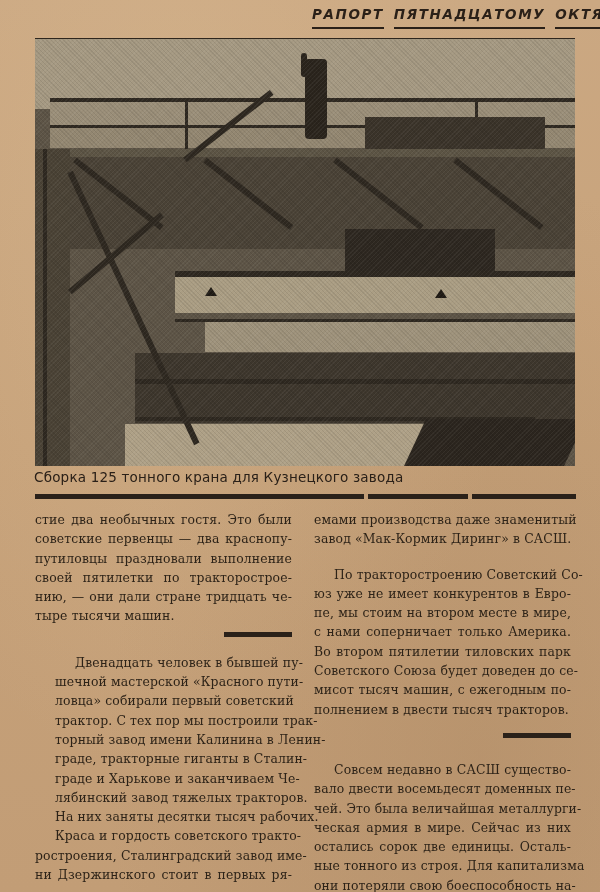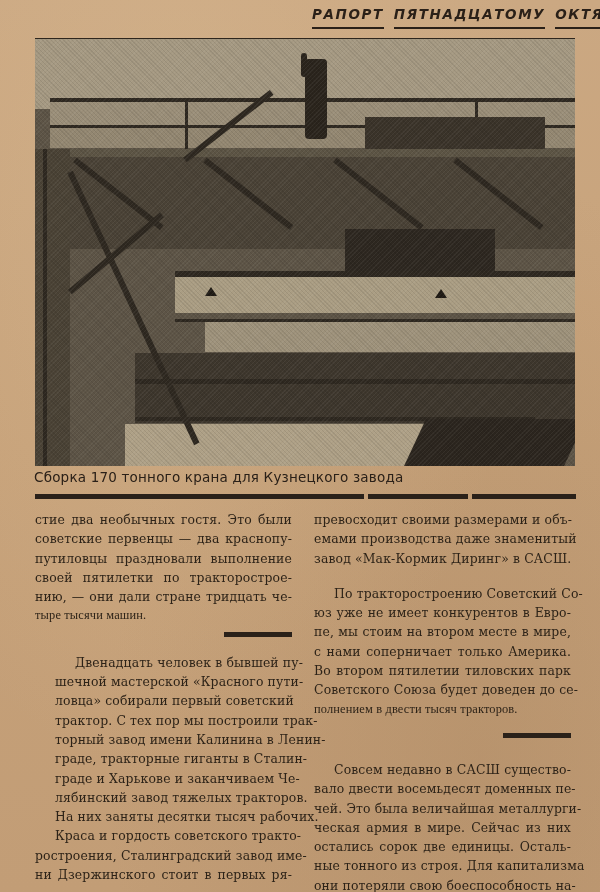--- a/index.html
+++ b/index.html
@@ -55,21 +55,21 @@
     .col {
       position: absolute; top: 510px;
       font-size: 12.4px; line-height: 19.3px;
       text-align: justify;
       color: #2d2318;
       letter-spacing: 0.15px;
     }
     .col p { margin: 0; text-indent: 0; }
     .col p.ind { text-indent: 20px; }
     .col p .line { display: block; text-align: justify; text-align-last: justify; white-space: nowrap; }
-    .col p .line.last { text-align-last: left; font-family: Liberation Serif, serif; }
+    .col p .line.last { text-align-last: left; }
     .col-left { left: 35px; width: 257px; }
     .col-right { left: 314px; width: 257px; }
     .sep { height: 5px; background: #2a2119; margin: 10px 0 12px auto; }
   </style>
 </head>
 <body>
 
 <div class="header">
   <span>РАПОРТ</span><span>ПЯТНАДЦАТОМУ</span><span>ОКТЯБРЮ</span>
 </div>
@@ -115,21 +115,21 @@
   <div class="light" style="left:90px;top:385px;width:360px;height:42px;background:#aea086;"></div>
   <div class="dark" style="left:380px;top:380px;width:160px;height:47px;background:#2b251e;transform:skewX(-25deg);"></div>
 
   <div class="dark" style="left:0px;top:110px;width:35px;height:317px;background:#4a4235;"></div>
   <div class="rail" style="left:8px;top:110px;width:4px;height:317px;"></div>
   <div class="diag" style="left:35px;top:130px;width:300px;transform:rotate(65deg);"></div>
   <div class="diag" style="left:35px;top:250px;width:120px;transform:rotate(-40deg);"></div>
   <div class="halftone"></div>
 </div>
 
-<div class="caption">Сборка 170 тонного крана для Кузнецкого завода</div>
+<div class="caption">Сборка 125 тонного крана для Кузнецкого завода</div>
 
 <div class="rule-top" style="left:35px;width:329px;"></div>
 <div class="rule-top" style="left:368px;width:100px;"></div>
 <div class="rule-top" style="left:472px;width:104px;"></div>
 
 <div class="col col-left">
   <p>
     <span class="line">стие два необычных гостя. Это были</span>
     <span class="line">советские первенцы — два краснопу-</span>
     <span class="line">путиловцы праздновали выполнение</span>
@@ -152,31 +152,31 @@
   <p>
     <span class="line" style="padding-left:20px;">Краса и гордость советского тракто-</span>
     <span class="line">ростроения, Сталинградский завод име-</span>
     <span class="line">ни Дзержинского стоит в первых ря-</span>
 
   </p>
 </div>
 
 <div class="col col-right">
   <p>
-    <span class="line">превосходит своими размерами и объ-</span>
     <span class="line">емами производства даже знаменитый</span>
     <span class="line">завод «Мак-Кормик Диринг» в САСШ.</span>
   </p>
   <p>
     <span class="line" style="padding-left:20px;margin-top:16px;">По тракторостроению Советский Со-</span>
     <span class="line">юз уже не имеет конкурентов в Евро-</span>
     <span class="line">пе, мы стоим на втором месте в мире,</span>
     <span class="line">с нами соперничает только Америка.</span>
     <span class="line">Во втором пятилетии тиловских парк</span>
     <span class="line">Советского Союза будет доведен до се-</span>
+    <span class="line">мисот тысяч машин, с ежегодным по-</span>
     <span class="line last">полнением в двести тысяч тракторов.</span>
   </p>
   <div class="sep" style="width:68px;margin-top:14px;margin-bottom:22px;"></div>
   <p>
     <span class="line" style="padding-left:20px;">Совсем недавно в САСШ существо-</span>
     <span class="line">вало двести восемьдесят доменных пе-</span>
     <span class="line">чей. Это была величайшая металлурги-</span>
     <span class="line">ческая армия в мире. Сейчас из них</span>
     <span class="line">остались сорок две единицы. Осталь-</span>
     <span class="line">ные тонного из строя. Для капитализма</span>

